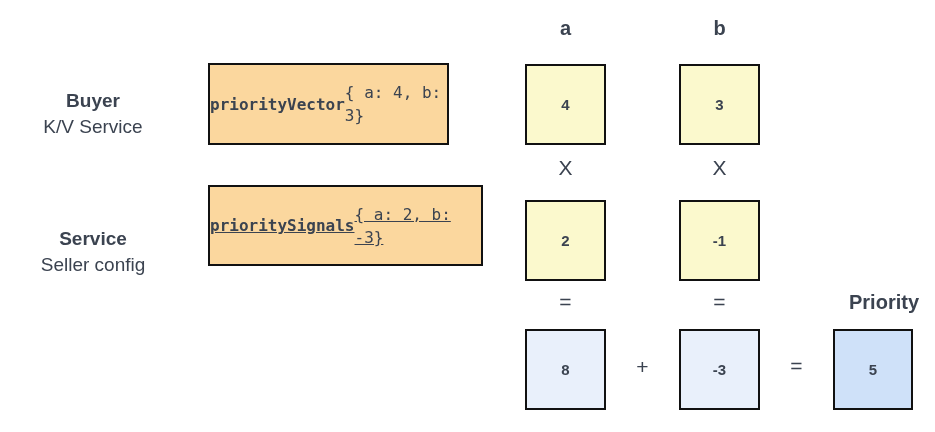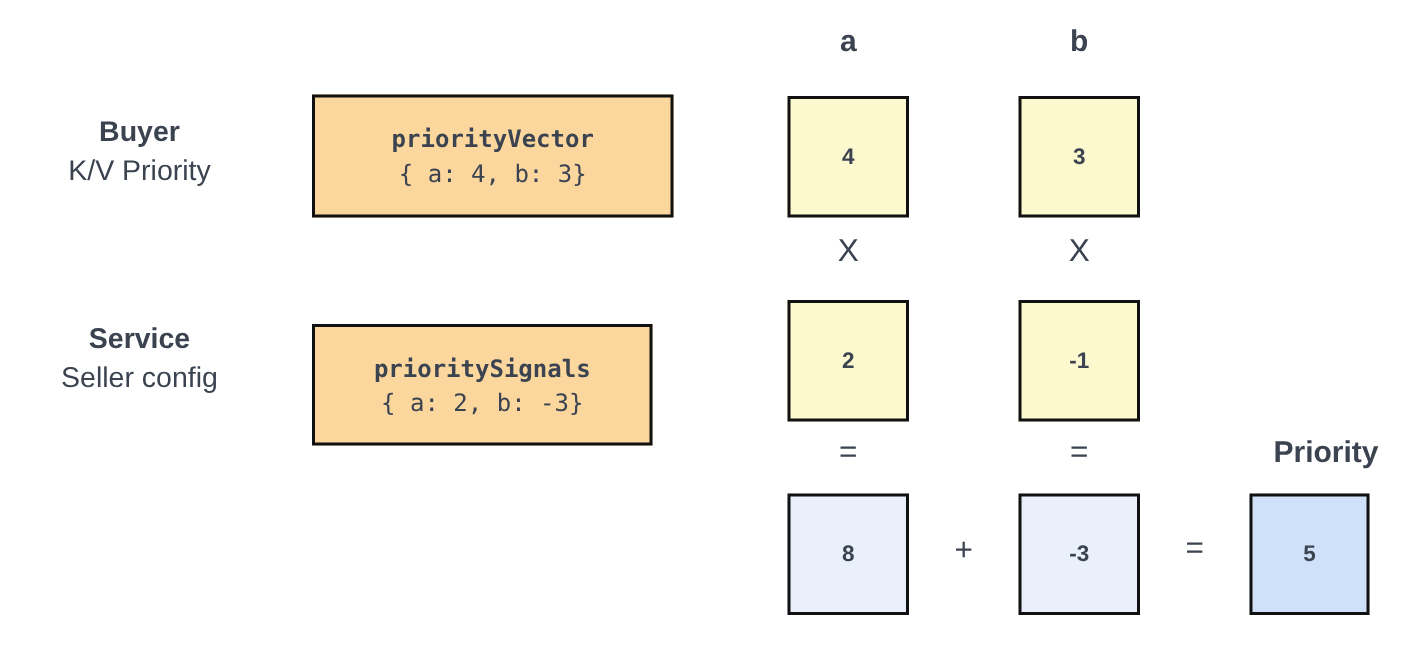--- a/index.html
+++ b/index.html
@@ -17,28 +17,29 @@
     background:#ffffff;
     font-family:"Liberation Sans", sans-serif;
     color:var(--text);
     overflow:hidden;
   }
   .abs{position:absolute;}
   .side-label{
     text-align:center;
     line-height:26px;
     font-size:19px;
+    margin-top:12px;
   }
   .side-label .title{font-weight:bold;}
   .code-box{
     box-sizing:border-box;
     border:2px solid var(--border);
     background:var(--orange-fill);
     display:flex;
-    flex-direction:column;
+    flex-direction:row;
     align-items:center;
     justify-content:center;
     font-family:"DejaVu Sans Mono", monospace;
     font-size:16px;
     line-height:23px;
     color:var(--text);
   }
   .code-box .code-title{font-weight:bold;}
   .cell{
     box-sizing:border-box;
@@ -71,34 +72,34 @@
     font-weight:bold;
   }
 </style>
 </head>
 <body>
 
 <div class="canvas">
 
   <div class="abs side-label" style="left:10px;top:76px;width:166px;">
     <div class="title">Buyer</div>
-    <div>K/V Priority</div>
+    <div>K/V Service</div>
   </div>
 
   <div class="abs side-label" style="left:10px;top:214px;width:166px;">
     <div class="title">Service</div>
     <div>Seller config</div>
   </div>
 
   <div class="abs code-box" style="left:208px;top:63px;width:241px;height:82px;">
     <div class="code-title">priorityVector</div>
     <div>{ a: 4, b: 3}</div>
   </div>
 
-  <div class="abs code-box" style="left:208px;top:216px;width:227px;height:81px;">
+  <div class="abs code-box" style="left:208px;top:185px;width:275px;height:81px;text-decoration:underline;">
     <div class="code-title">prioritySignals</div>
     <div>{ a: 2, b: -3}</div>
   </div>
 
   <div class="abs col-header" style="left:525px;top:17px;">a</div>
   <div class="abs col-header" style="left:679px;top:17px;">b</div>
 
   <div class="abs cell yellow" style="left:525px;top:64px;width:81px;height:81px;">
     <span>4</span>
   </div>

